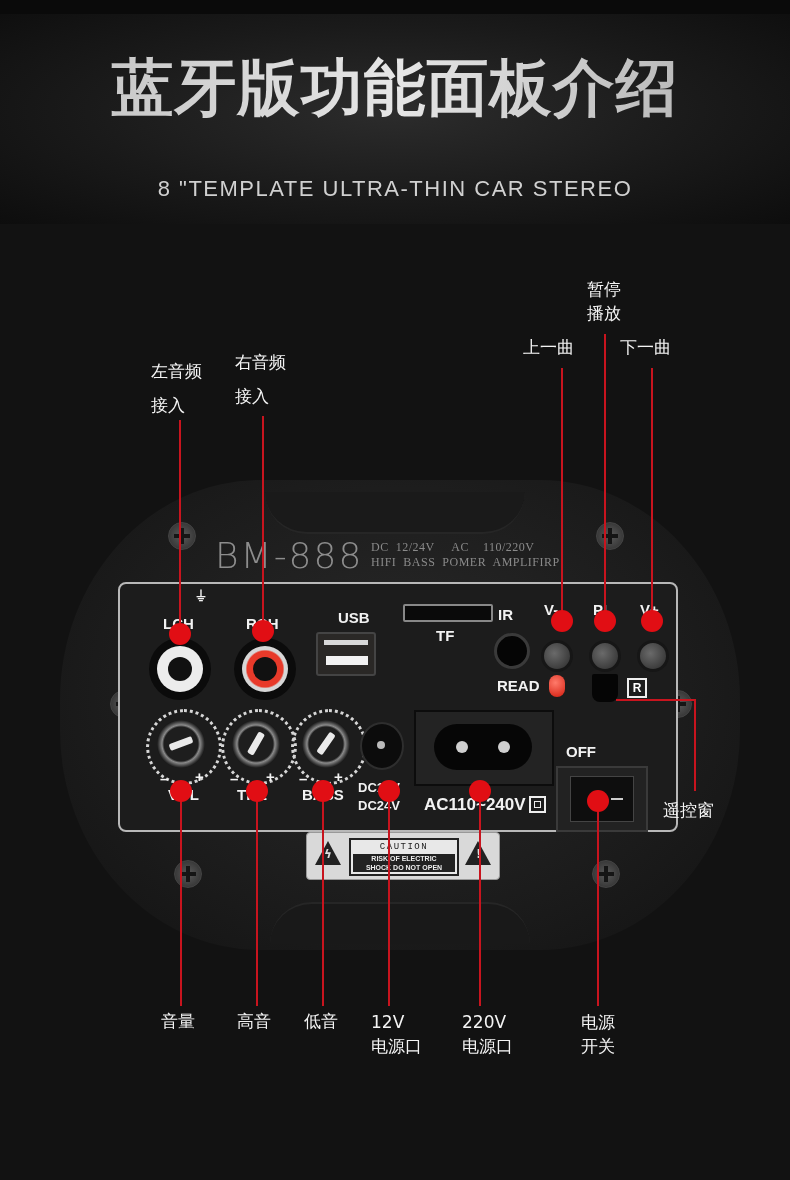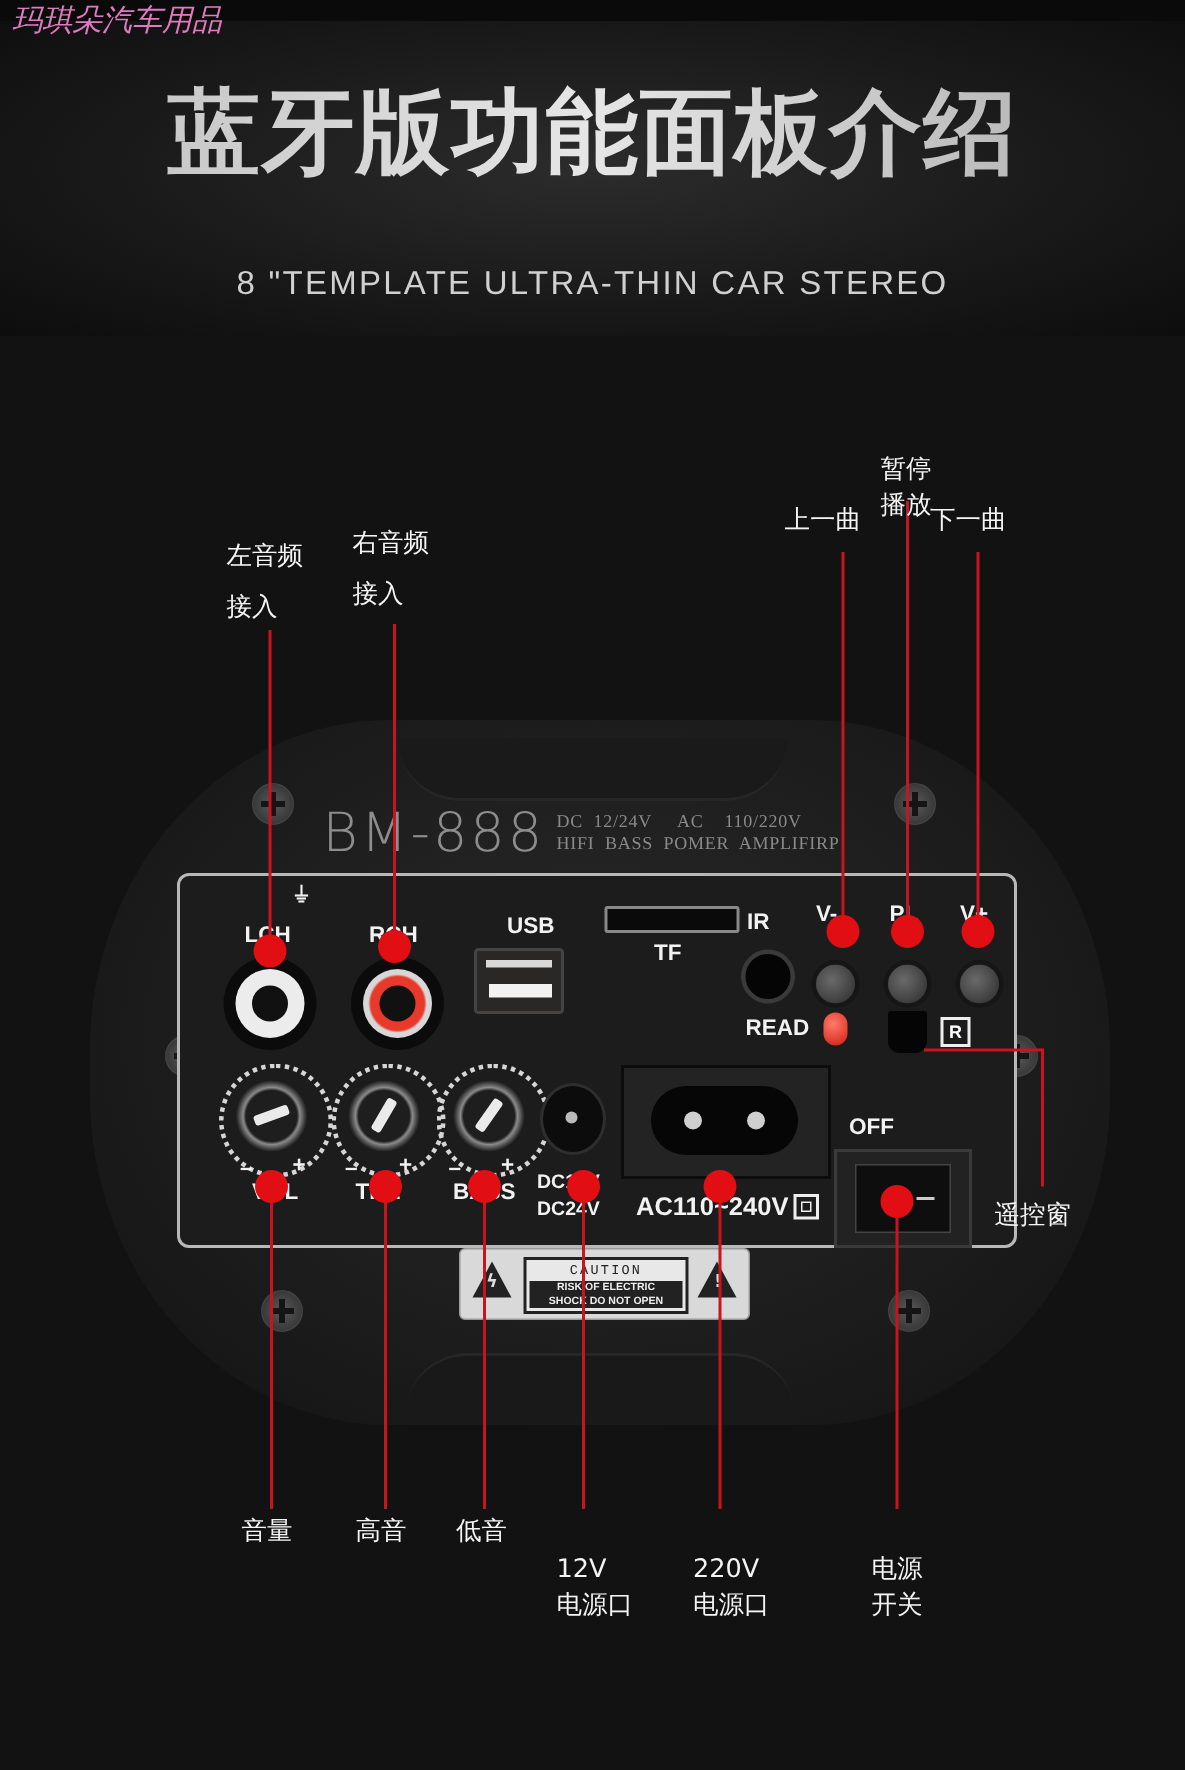--- a/index.html
+++ b/index.html
@@ -52,28 +52,27 @@
   .caution .box{position:absolute;left:42px;top:5px;width:106px;height:34px;border:2px solid #222;background:#e8e8e8;}
   .caution .c1{position:absolute;left:0;top:2px;width:106px;text-align:center;font-size:9px;color:#222;letter-spacing:1.5px;font-family:Liberation Mono, monospace;}
   .caution .c2{position:absolute;left:2px;top:14px;width:102px;height:18px;background:#222;color:#eee;font-size:7px;font-weight:bold;text-align:center;line-height:9px;font-family:"Liberation Sans",sans-serif;}
   .tri{position:absolute;top:8px;width:0;height:0;border-left:13px solid transparent;border-right:13px solid transparent;border-bottom:24px solid #222;}
   .tri span{position:absolute;left:-4px;top:6px;font-size:12px;color:#ddd;font-weight:bold;}
 
   .line{position:absolute;background:#c8141e;width:2px;}
   .hline{position:absolute;background:#c8141e;height:2px;}
   .dot{position:absolute;width:22px;height:22px;border-radius:50%;background:#e10e14;}
   .callout{position:absolute;font-size:17px;color:#f4f4f4;line-height:34px;white-space:nowrap;}
-  .callout.tight{line-height:24px;margin-top:24px;}
+  .callout.tight{line-height:24px;}
 </style>
 </head>
 <body>
 
 <div class="header">
   <div class="topbar"></div>
-  <div class="watermark">玛琪朵汽车用品</div>
   <div class="title">蓝牙版功能面板介绍</div>
   <div class="subtitle-en">8 "TEMPLATE ULTRA-THIN CAR STEREO</div>
 </div>
 
 <div class="stage"></div>
 
 <div class="speaker-body"></div>
 <div class="grille"></div>
 <div class="grille-bottom"></div>
 

